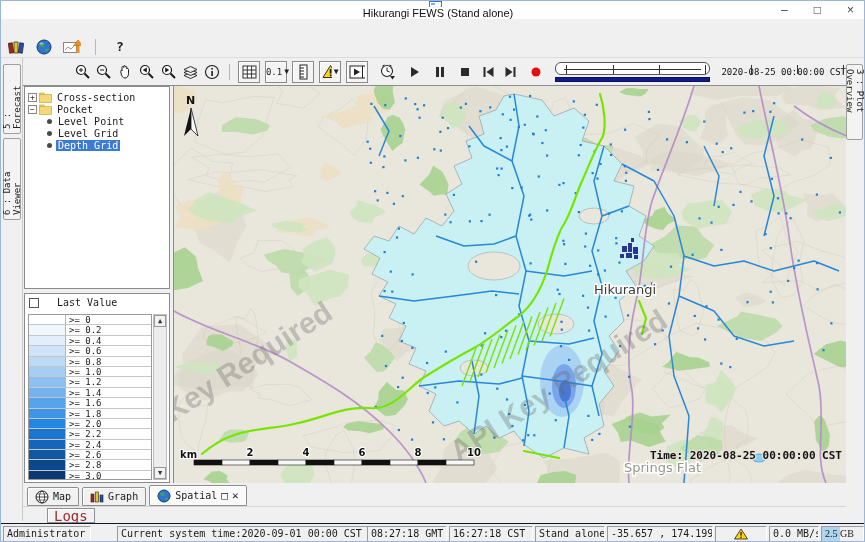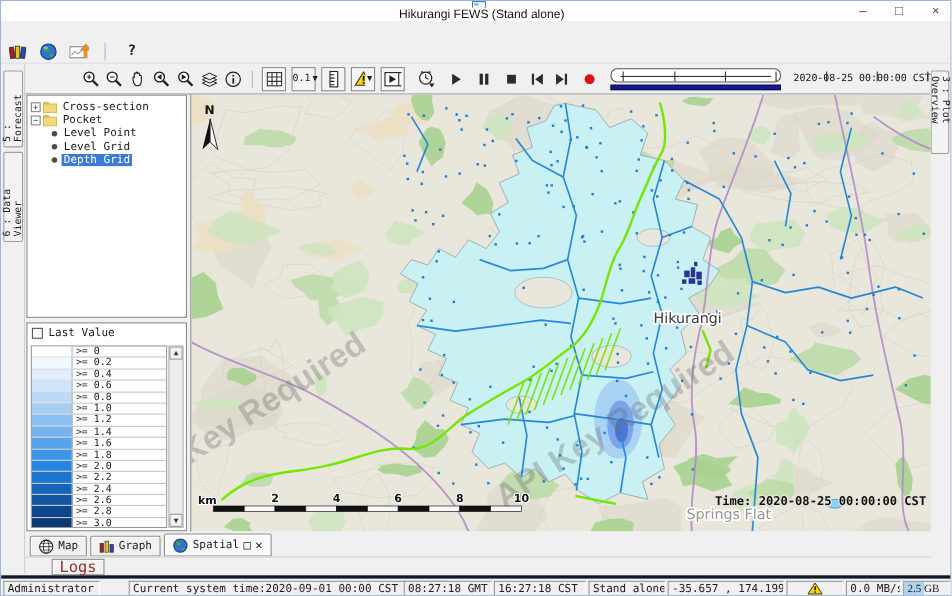--- a/index.html
+++ b/index.html
@@ -45,21 +45,21 @@
   
   #leftpanel { position:absolute; left:22px; top:85px; width:148px; height:398px; background:#f0f0f0; }
   #treepanel { position:absolute; left:1px; top:0; width:146px; height:203px; background:#ffffff; border:1px solid #8a8a8a; overflow:hidden; padding-top:4px; }
   .trow { display:flex; align-items:center; height:12px; font-size:10px; white-space:nowrap; }
   .toggle { width:9px; height:9px; border:1px solid #848484; background:#fff; font-size:8px; line-height:7px; text-align:center; margin-left:3px; margin-right:2px; color:#333; }
   .foldericon { width:13px; height:11px; margin-right:3px; }
   .leafdot { width:5px; height:5px; border-radius:50%; background:#4a4a4a; margin-left:22px; margin-right:4px; }
   .tlabel { padding:0 2px; }
   .tlabel.selected { background:#3b7bd4; color:#ffffff; }
   #legendpanel { position:absolute; left:1px; top:207px; width:146px; height:190px; background:#ffffff; border:1px solid #8a8a8a; }
-  #lastvaluerow { display:flex; align-items:center; height:17px; padding-left:4px; gap:5px; font-size:10px; }
+  #lastvaluerow { display:flex; align-items:center; height:17px; padding-left:4px; gap:18px; font-size:10px; }
   #lvcheckbox { width:10px; height:10px; border:1px solid #555; background:#fff; }
   #legendlist { position:absolute; left:3px; top:20px; right:17px; bottom:2px; border:1px solid #999; overflow:hidden; background:#fff; }
   .lrow { display:flex; height:10.4px; border-bottom:1px solid #c6c6c6; }
   .sw { width:37px; border-right:1px solid #b5b5b5; }
   .lv { flex:1; font-size:9px; line-height:10px; padding-left:3px; }
   #legendscroll { position:absolute; top:20px; right:2px; bottom:2px; width:14px; background:#ececec; border:1px solid #bdbdbd; display:flex; flex-direction:column; justify-content:space-between; align-items:center; }
   .scrbtn { width:12px; height:12px; background:#f2f2f2; border:1px solid #9a9a9a; font-size:7px; line-height:10px; text-align:center; color:#333; }
 
   
   #mapwrap { position:absolute; left:172px; top:85px; width:673px; height:397px; background:#e9e6dc; border-left:1px solid #8a8a8a; overflow:hidden; }
@@ -67,21 +67,21 @@
 
   
   #bottomtabs { position:absolute; left:22px; top:483px; width:823px; height:22px; background:#f0f0f0; display:flex; align-items:flex-end; padding-left:4px; gap:3px; }
   .btab { display:inline-flex; align-items:center; gap:4px; height:19px; padding:0 7px; background:#f1f1f1; border:1px solid #8f8f8f; border-radius:2px 2px 0 0; box-shadow:inset 1px 1px 0 #fff; font-size:10px; }
   .btab.active { background:#fafafa; height:21px; }
   .btab .wglyph { font-size:11px; font-weight:bold; color:#222; line-height:10px; }
   #logsrow { position:absolute; left:22px; top:505px; width:823px; height:17px; background:#f0f0f0; border-top:1px solid #d5d5d5; }
   #logsbtn { position:absolute; left:24px; top:1px; height:15px; padding:0 6px; background:#f2f2f2; border:1px solid #8f8f8f; box-shadow:inset 1px 1px 0 #fff; font-size:14px; color:#9c2b2b; display:inline-flex; align-items:center; }
 
   
-  #statusbar { position:absolute; left:0; top:522px; width:865px; height:20px; background:#f0f0f0; border-top:3px solid #0f172a; font-size:10px; }
+  #statusbar { position:absolute; left:0; top:522px; width:865px; height:20px; background:#f0f0f0; border-top:1px solid #0f172a; font-size:10px; }
   .scell { position:absolute; top:2px; height:16px; line-height:14px; padding:0 3px; border:1px solid; border-color:#9a9a9a #ffffff #ffffff #9a9a9a; background:#f0f0f0; white-space:nowrap; overflow:hidden; }
   #cell-mem { background:linear-gradient(to right,#aed4f0 0 45%, #f0f0f0 45%);font-family:Liberation Serif, serif; }
 </style>
 </head>
 <body>
 
 <div id="window">
 
   <div id="titlebar">
     <svg width="13" height="13">

